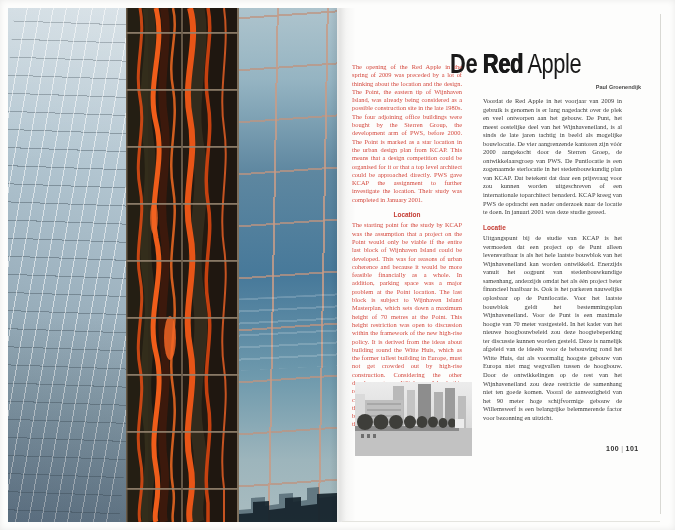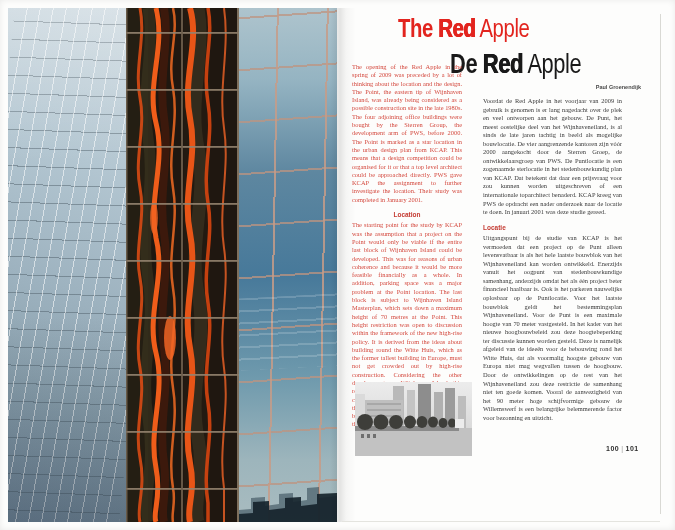--- a/index.html
+++ b/index.html
@@ -109,27 +109,20 @@
         <polygon points="0,78 0,66 12,65 12,54 26,53 26,62 40,60 40,50 54,49 54,58 68,56 68,44 80,43 80,54 98,52 98,78" fill="#2e4450" opacity=".55"></polygon>
         <polygon points="0,78 0,70 14,69 14,58 30,57 30,66 46,64 46,54 62,53 62,62 78,60 78,50 98,49 98,78" fill="#16242c" opacity=".92"></polygon>
       </svg>
     </div>
   </div>
 
   <div class="gutter"></div>
   <div class="edge-right"></div>
   <div class="edge-bottom"></div>
 
-  <div class="title title-en">
-    <span class="inner">
-      <span class="w-med">The</span>
-      <span class="w-heavy">Red</span>
-      <span class="w-reg">Apple</span>
-    </span>
-  </div>
 
   <div class="title title-nl">
     <span class="inner">
       <span class="w-med">De</span>
       <span class="w-heavy">Red</span>
       <span class="w-reg">Apple</span>
     </span>
   </div>
 
   <div class="byline">Paul Groenendijk</div>

